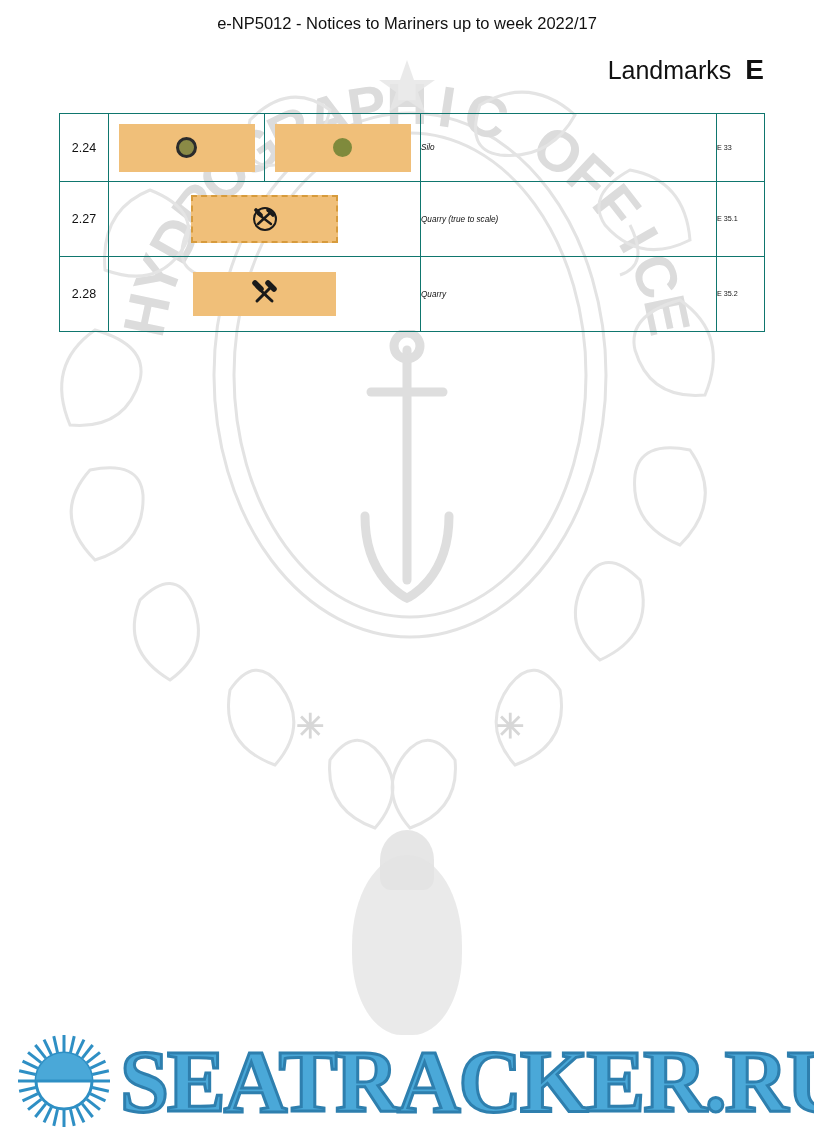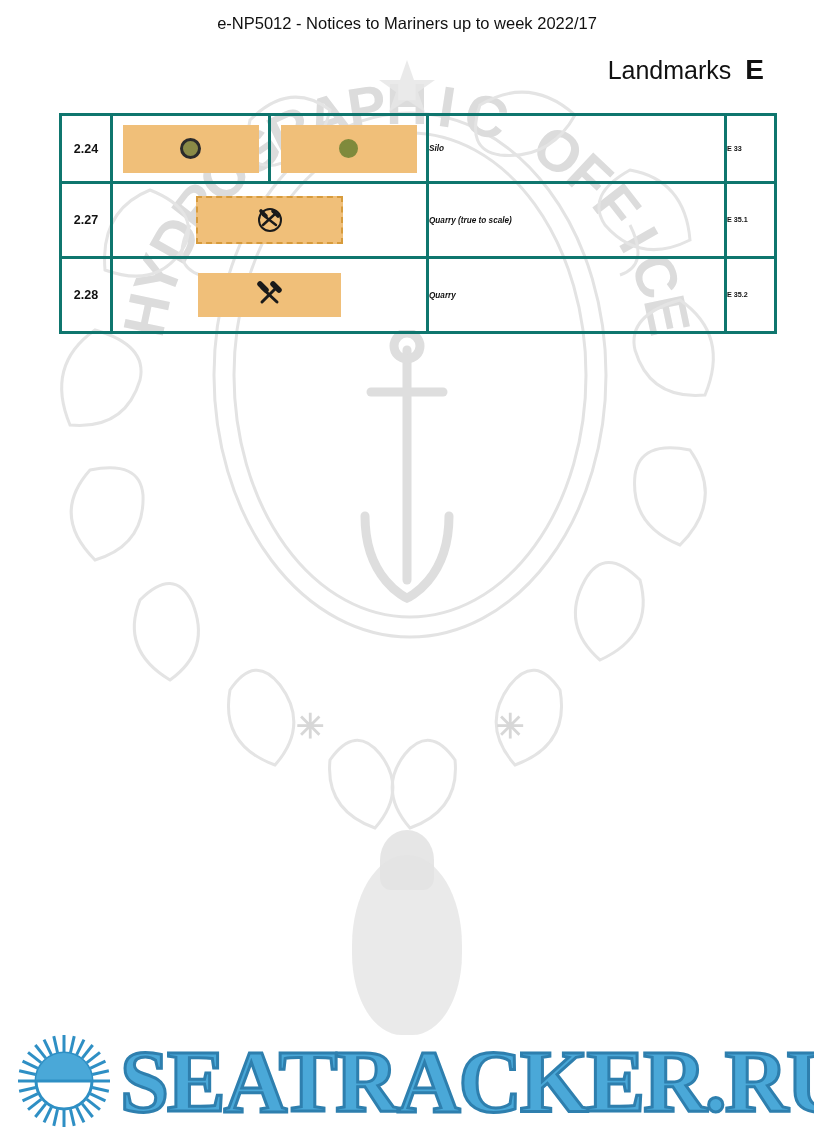--- a/index.html
+++ b/index.html
@@ -113,24 +113,23 @@
   
   .sym-table {
     position: absolute;
     left: 59px;
     top: 113px;
     width: 700px;
     border-collapse: collapse;
     table-layout: fixed;
   }
   .sym-table td {
-    border: 3px solid #0f766e;
+    border: 1px solid #0f766e;
     vertical-align: middle;
     padding: 0;
-    font-weight: bold;
   }
   .col-no      { width: 48px;  text-align: center; font-size: 12.5px; color: #111; }
   .col-sym1    { width: 155px; }
   .col-sym2    { width: 155px; }
   .col-desc    { width: 295px; padding-left: 10px; font-size: 8.2px; font-style: italic; color: #111; }
   .col-ref     { width: 47px;  padding-left: 7px; font-size: 7.2px; color: #111; line-height: 1.35; }
 
   .row-h-1 { height: 68px; }
   .row-h-2 { height: 75px; }
 

